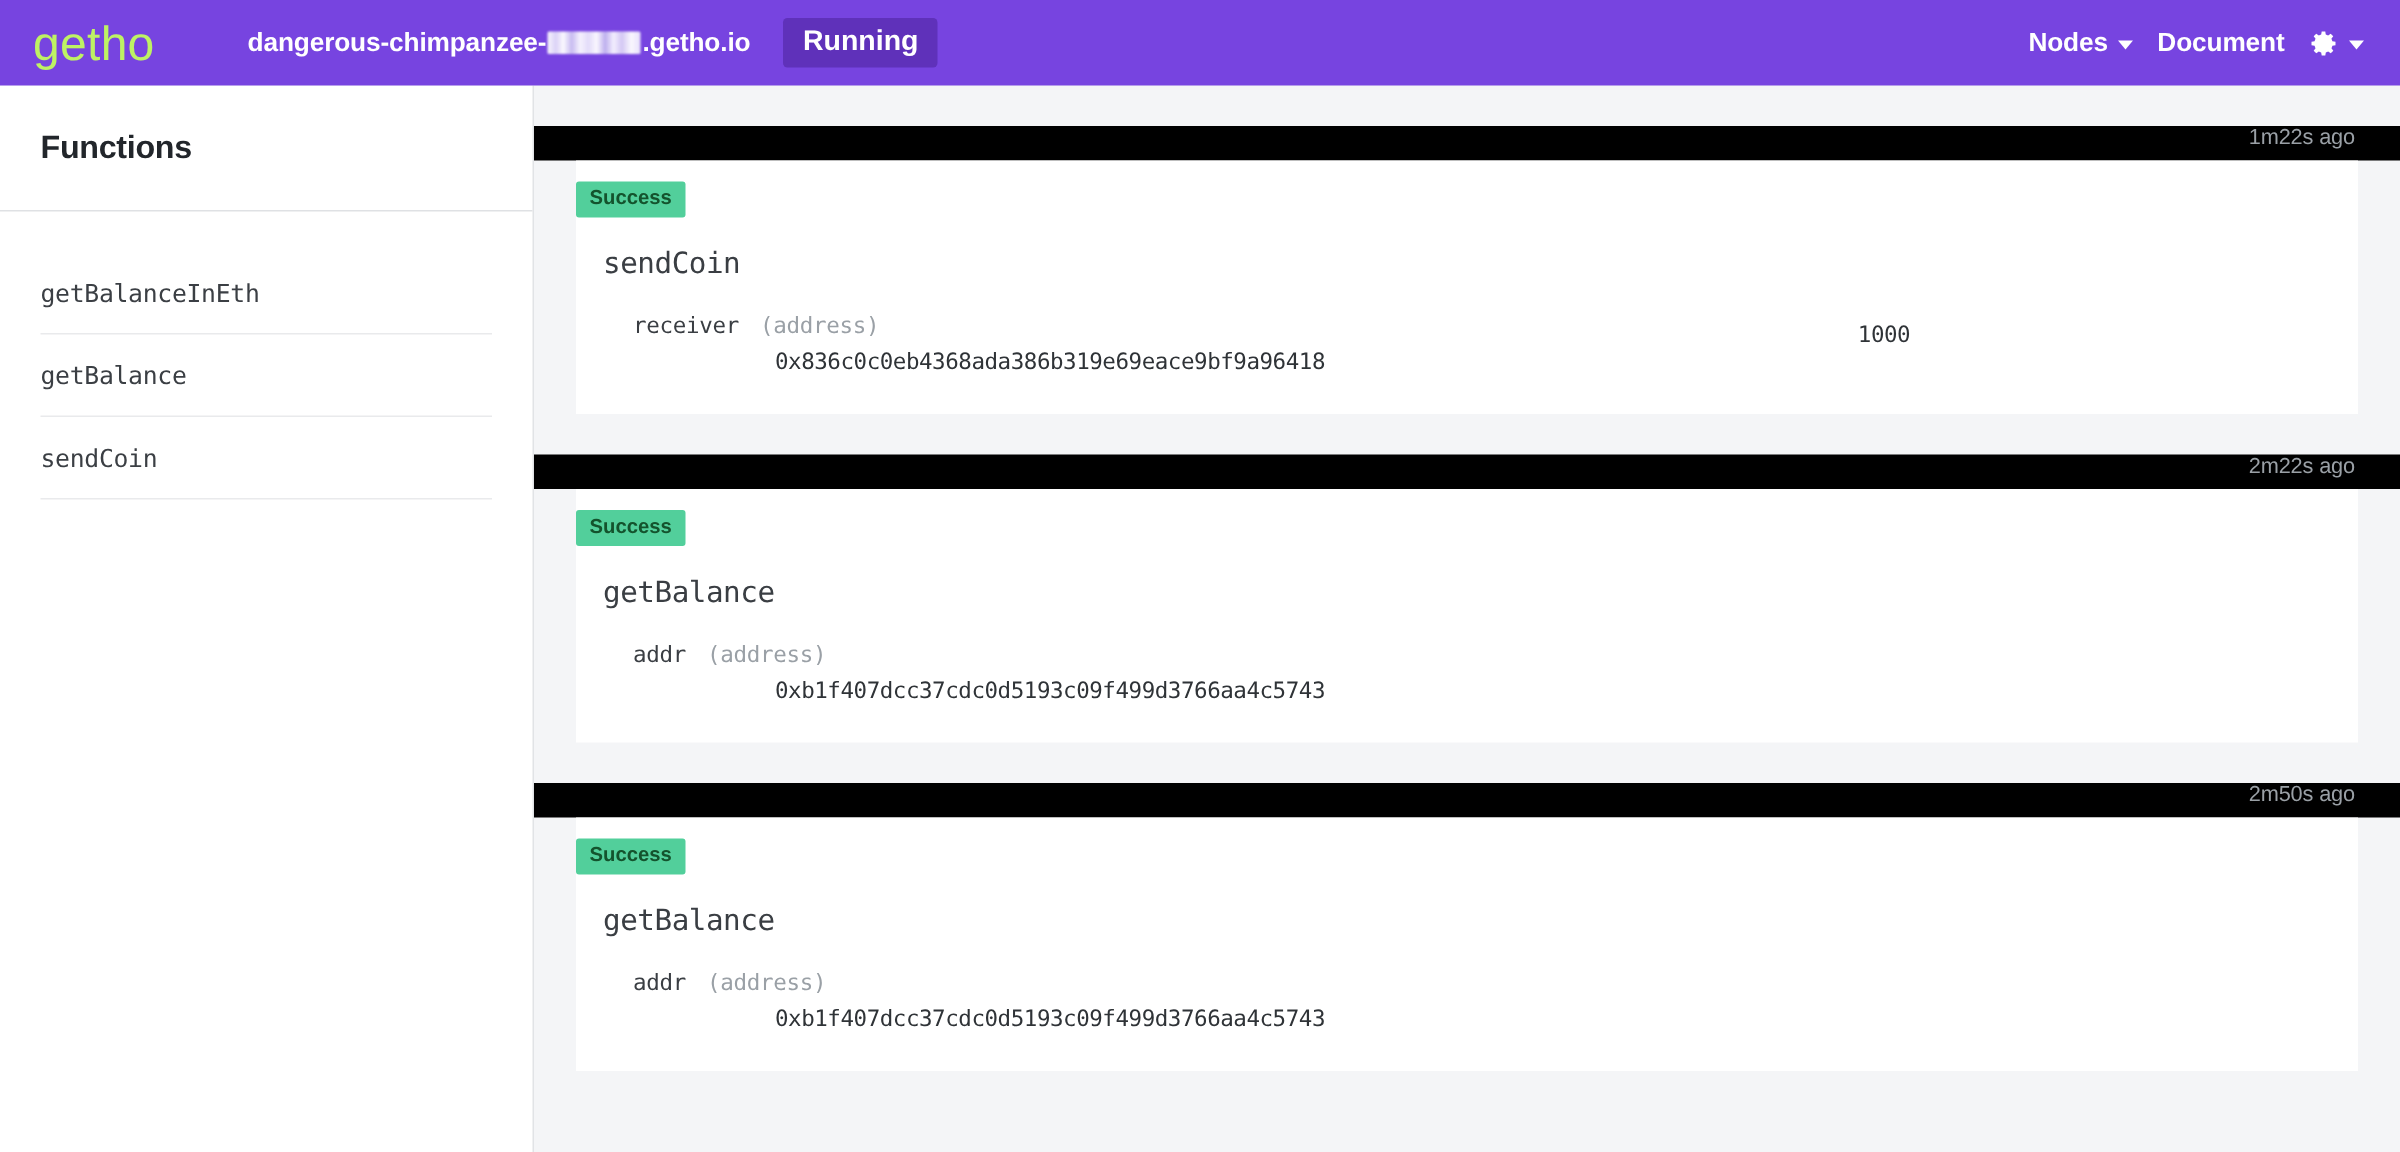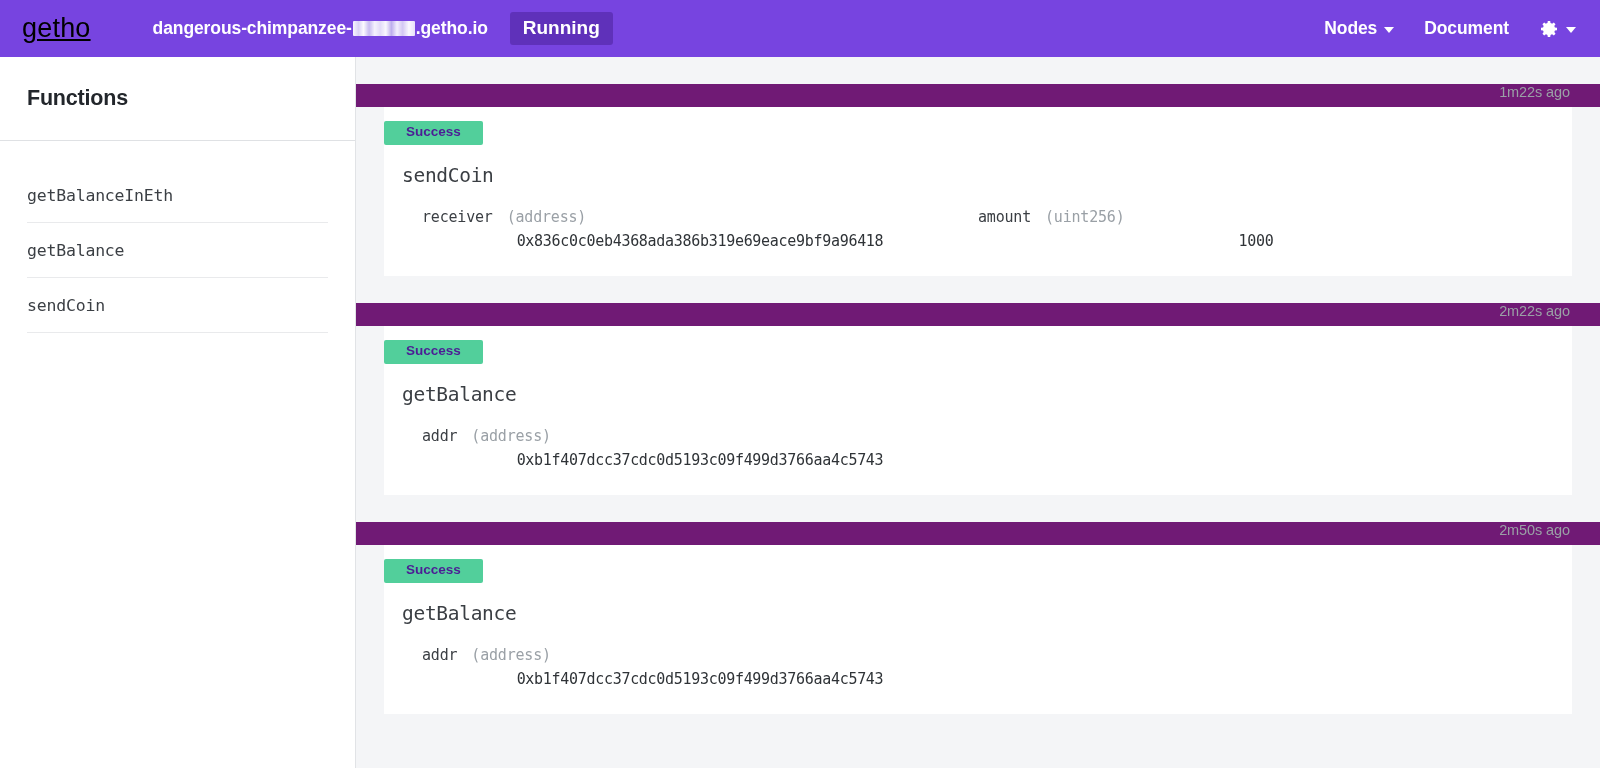--- a/index.html
+++ b/index.html
@@ -22,27 +22,26 @@
     height: 57px;
     background: #7744e0;
     display: flex;
     align-items: center;
     padding: 0 18px 0 22px;
     color: #ffffff;
     position: relative;
   }
 
   .brand {
-    font-size: 27px;
+    font-size: 32px;
     font-weight: 400;
     letter-spacing: 0.2px;
-    color: #000000;
+    color: #bef264;
     margin-right: 38px;
     line-height: 1;
-    text-decoration: underline;
   }
 
   .site-url {
     font-size: 17.5px;
     font-weight: 600;
     color: #ffffff;
     letter-spacing: -0.1px;
     display: flex;
     align-items: center;
     white-space: nowrap;
@@ -81,21 +80,21 @@
     font-weight: 600;
     padding: 6px 13px 7px;
     border-radius: 3px;
     line-height: 1.05;
   }
 
   .nav-right {
     margin-left: auto;
     display: flex;
     align-items: center;
-    gap: 30px;
+    gap: 16px;
     padding-right: 6px;
   }
 
   .nav-item {
     font-size: 17.5px;
     font-weight: 600;
     color: #ffffff;
     display: flex;
     align-items: center;
     gap: 7px;
@@ -181,39 +180,39 @@
   .log-list { margin-top: 27px; }
 
   .log-entry { margin-bottom: 0; }
 
   .log-timestamp {
     text-align: right;
     font-size: 14.5px;
     color: #9aa0a6;
     padding: 0 30px 7px 0;
     letter-spacing: -0.1px;
-    background: #701a75;
+    background: #000000;
   }
 
   .log-card {
     background: #ffffff;
     margin: 0 28px 0 28px;
     padding: 14px 0 26px 0;
     position: relative;
   }
 
   .entry-gap { height: 27px; background: #f4f5f7; }
 
   .success-badge {
     display: inline-block;
     background: #52cf9b;
-    color: #4c1d95;
+    color: #14532d;
     font-size: 13.5px;
     font-weight: 600;
-    padding: 4px 22px 5px;
+    padding: 4px 9px 5px;
     border-radius: 2px;
     margin-left: 0;
     position: relative;
     left: 0;
     line-height: 1.1;
   }
 
   .badge-row { padding-left: 0; margin-bottom: 0; }
 
   .fn-name {
@@ -319,23 +318,20 @@
           </div>
           <div class="fn-name">sendCoin</div>
           <div class="params">
             <div class="param-col">
               <div class="param-head">
                 <span>receiver</span><span class="param-type">(address)</span>
               </div>
               <div class="param-value">0x836c0c0eb4368ada386b319e69eace9bf9a96418</div>
             </div>
             <div class="param-col">
-              <div class="param-head">
-                <span>amount</span><span class="param-type">(uint256)</span>
-              </div>
               <div class="param-value">1000</div>
             </div>
           </div>
         </div>
       </div>
 
       <div class="entry-gap"></div>
 
       <div class="log-entry">
         <div class="log-timestamp">2m22s ago</div>

